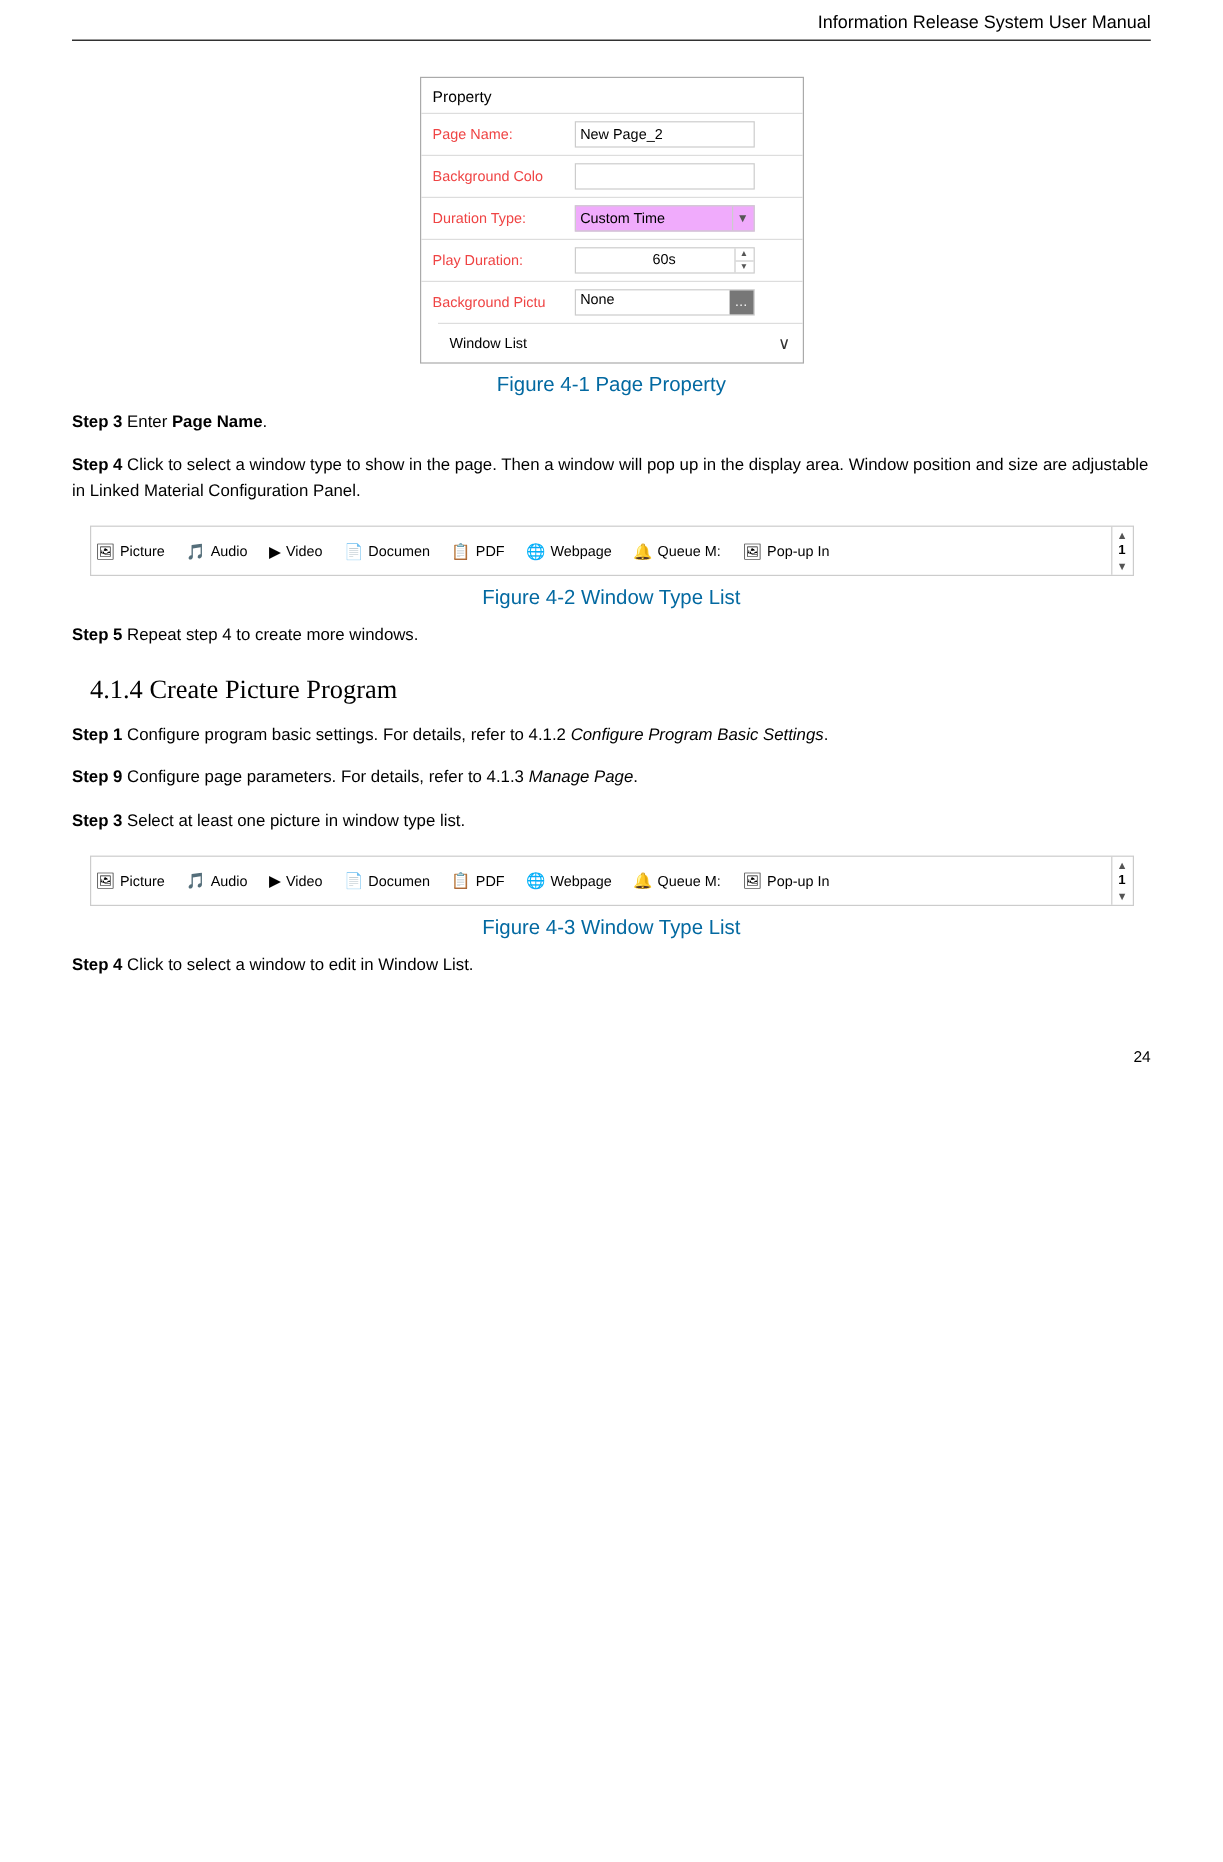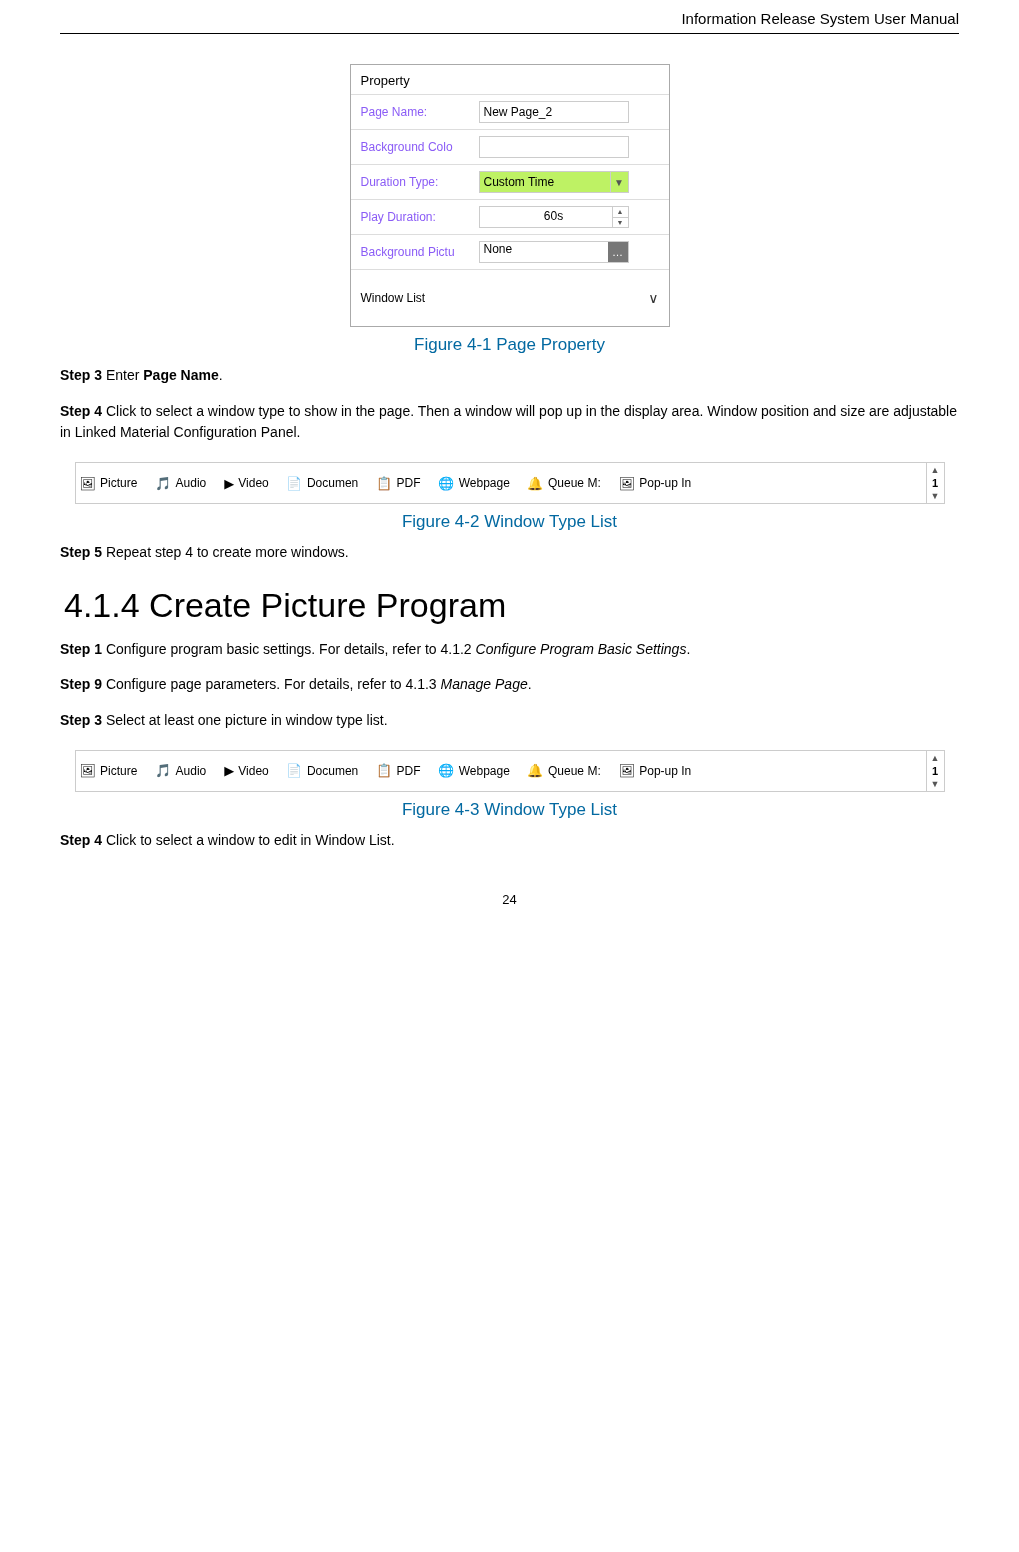--- a/index.html
+++ b/index.html
@@ -39,21 +39,21 @@
     }
     .property-row {
       display: flex;
       align-items: center;
       padding: 6px 10px;
       border-top: 1px solid #ddd;
       min-height: 32px;
     }
     .property-label {
       font-size: 12px;
-      color: #8b5cf6;
+      color: #ef4444;
       width: 118px;
       flex-shrink: 0;
     }
     .property-value {
       flex: 1;
       display: flex;
       align-items: center;
     }
     .prop-input {
       border: 1px solid #ccc;
@@ -67,21 +67,21 @@
       height: 22px;
       width: 150px;
       background: #fff;
     }
     .prop-select-wrap {
       display: flex;
       align-items: center;
       border: 1px solid #ccc;
       height: 22px;
       width: 150px;
-      background: #bef264;
+      background: #f0abfc;
       position: relative;
     }
     .prop-select-text {
       flex: 1;
       font-size: 12px;
       padding: 0 4px;
     }
     .prop-select-arrow {
       width: 18px;
       text-align: center;
@@ -147,22 +147,23 @@
       display: flex;
       align-items: center;
       justify-content: center;
       color: #fff;
       font-size: 11px;
     }
     .window-list-row {
       display: flex;
       align-items: center;
       justify-content: space-between;
-      padding: 20px 10px;
+      padding: 8px 10px;
       border-top: 1px solid #ddd;
+      margin-left: 14px;
     }
     .window-list-label {
       font-size: 12px;
     }
     .window-list-arrow {
       font-size: 14px;
       color: #333;
     }
     .figure-caption {
       margin-top: 8px;
@@ -212,29 +213,30 @@
       font-weight: bold;
     }
     .step-block {
       margin-bottom: 14px;
       line-height: 1.55;
     }
     .step-block .step-label {
       font-weight: bold;
     }
     .section-heading {
-      font-size: 34px;
+      font-size: 22px;
       font-weight: normal;
-      margin: 22px 0 14px 0;
+      margin: 22px 0 14px 11px;
       padding-left: 4px;
+      font-family: Liberation Serif, serif;
     }
     .italic { font-style: italic; }
     .page-number {
-      text-align: center;
-      margin-top: 40px;
+      text-align: right;
+      margin-top: 58px;
       font-size: 13px;
     }
   </style>
 </head>
 <body>
 
 <div class="page-header">
   <span>Information Release System User Manual</span>
 </div>
 

